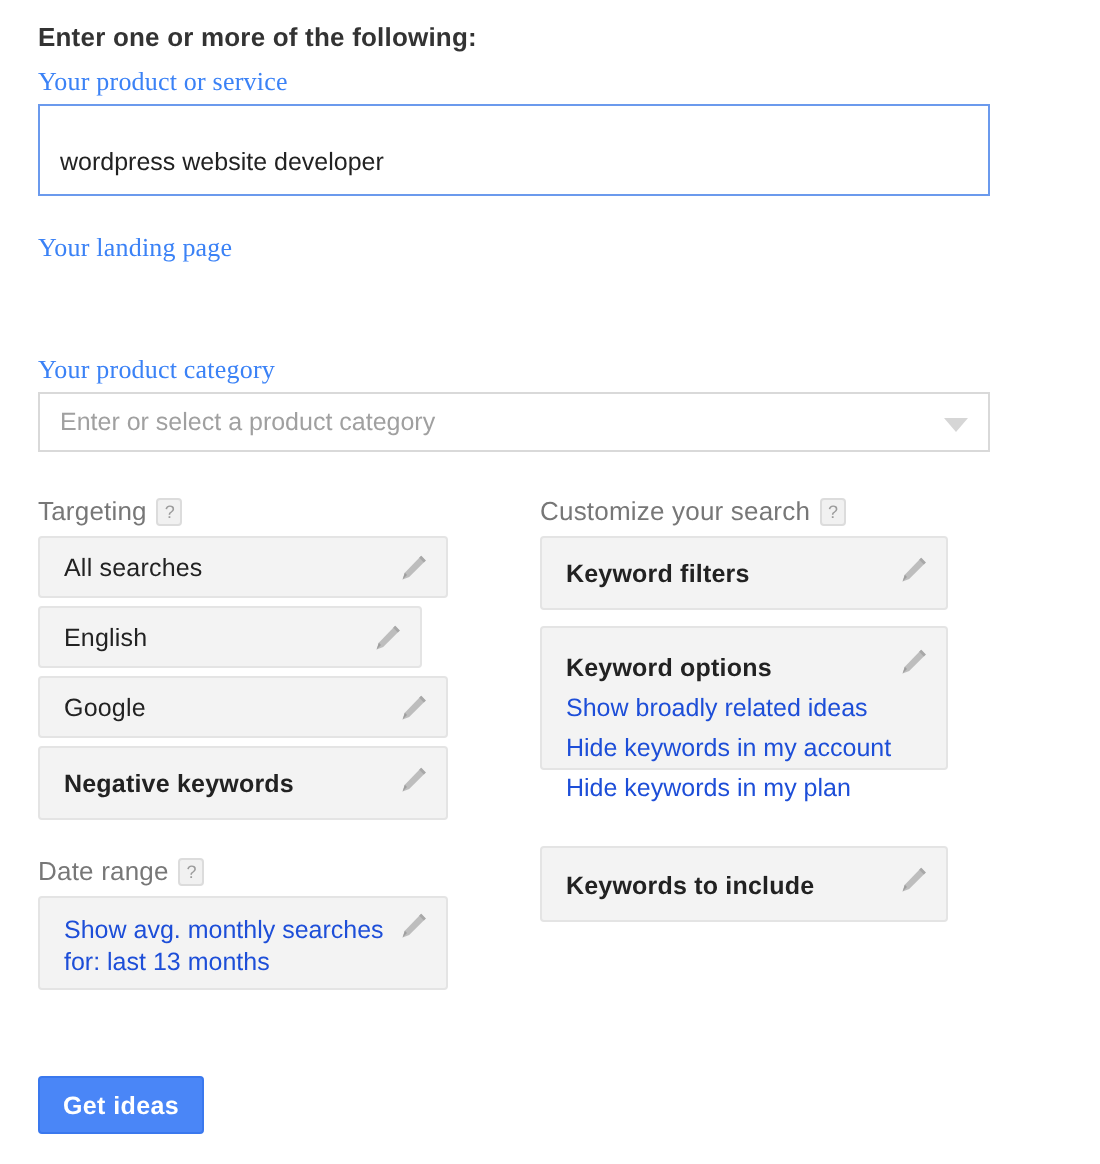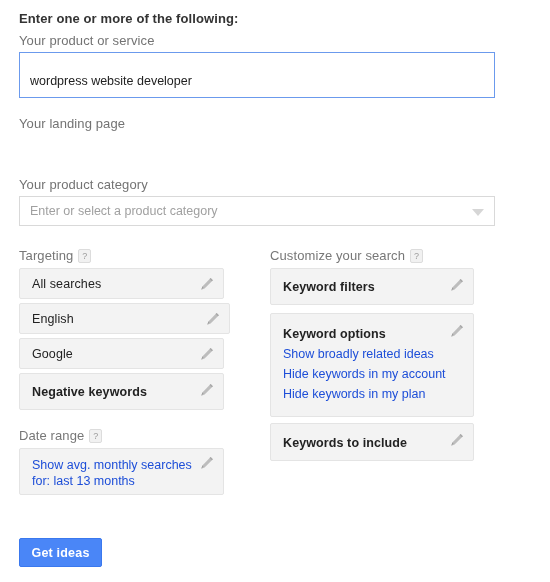--- a/index.html
+++ b/index.html
@@ -30,22 +30,23 @@
     font-size: 13px;
     font-weight: bold;
     color: #333333;
     letter-spacing: 0.1px;
   }
 
   .field-label {
     position: absolute;
     left: 19px;
     font-size: 13px;
-    color: #737373;
+    color: #3b82f6;
     letter-spacing: 0.1px;
+    font-family: Liberation Serif, serif;
   }
 
   .text-input {
     position: absolute;
     left: 19px;
     width: 476px;
     box-sizing: border-box;
     background: #ffffff;
     font-family: "Liberation Sans", sans-serif;
     font-size: 12.5px;
@@ -204,21 +205,21 @@
     <span class="card-title" style="top:7px;">All searches</span>
     <span class="pencil" style="right:8px; top:7px;">
       <svg width="16" height="16" viewBox="0 0 16 16">
           <path d="M11.6 1.9 L13.9 4.2 L5.6 12.5 L2.3 13.8 L3.4 10.4 Z" fill="#bdbdbd"></path>
           <path d="M11.6 1.9 L13.9 4.2 L12.9 5.2 L10.6 2.9 Z" fill="#a8a8a8"></path>
           <path d="M2.3 13.8 L3.4 10.4 L4.5 11.5 Z" fill="#9e9e9e"></path>
         </svg>
     </span>
   </div>
 
-  <div class="card" style="left:19px; top:303px; width:211px; height:31px;">
+  <div class="card" style="left:19px; top:303px; width:192px; height:31px;">
     <span class="card-title" style="top:7px;">English</span>
     <span class="pencil" style="right:8px; top:7px;">
       <svg width="16" height="16" viewBox="0 0 16 16">
           <path d="M11.6 1.9 L13.9 4.2 L5.6 12.5 L2.3 13.8 L3.4 10.4 Z" fill="#bdbdbd"></path>
           <path d="M11.6 1.9 L13.9 4.2 L12.9 5.2 L10.6 2.9 Z" fill="#a8a8a8"></path>
           <path d="M2.3 13.8 L3.4 10.4 L4.5 11.5 Z" fill="#9e9e9e"></path>
         </svg>
     </span>
   </div>
 
@@ -268,21 +269,21 @@
     <span class="card-title bold" style="top:10px;">Keyword filters</span>
     <span class="pencil" style="right:8px; top:8px;">
       <svg width="16" height="16" viewBox="0 0 16 16">
           <path d="M11.6 1.9 L13.9 4.2 L5.6 12.5 L2.3 13.8 L3.4 10.4 Z" fill="#bdbdbd"></path>
           <path d="M11.6 1.9 L13.9 4.2 L12.9 5.2 L10.6 2.9 Z" fill="#a8a8a8"></path>
           <path d="M2.3 13.8 L3.4 10.4 L4.5 11.5 Z" fill="#9e9e9e"></path>
         </svg>
     </span>
   </div>
 
-  <div class="card" style="left:270px; top:313px; width:204px; height:104px;">
+  <div class="card" style="left:270px; top:313px; width:204px; height:72px;">
     <span class="card-title bold" style="top:12px;">Keyword options</span>
     <span class="card-line" style="top:32px;">Show broadly related ideas</span>
     <span class="card-line" style="top:52px;">Hide keywords in my account</span>
     <span class="card-line" style="top:72px;">Hide keywords in my plan</span>
     <span class="pencil" style="right:8px; top:9px;">
       <svg width="16" height="16" viewBox="0 0 16 16">
           <path d="M11.6 1.9 L13.9 4.2 L5.6 12.5 L2.3 13.8 L3.4 10.4 Z" fill="#bdbdbd"></path>
           <path d="M11.6 1.9 L13.9 4.2 L12.9 5.2 L10.6 2.9 Z" fill="#a8a8a8"></path>
           <path d="M2.3 13.8 L3.4 10.4 L4.5 11.5 Z" fill="#9e9e9e"></path>
         </svg>

